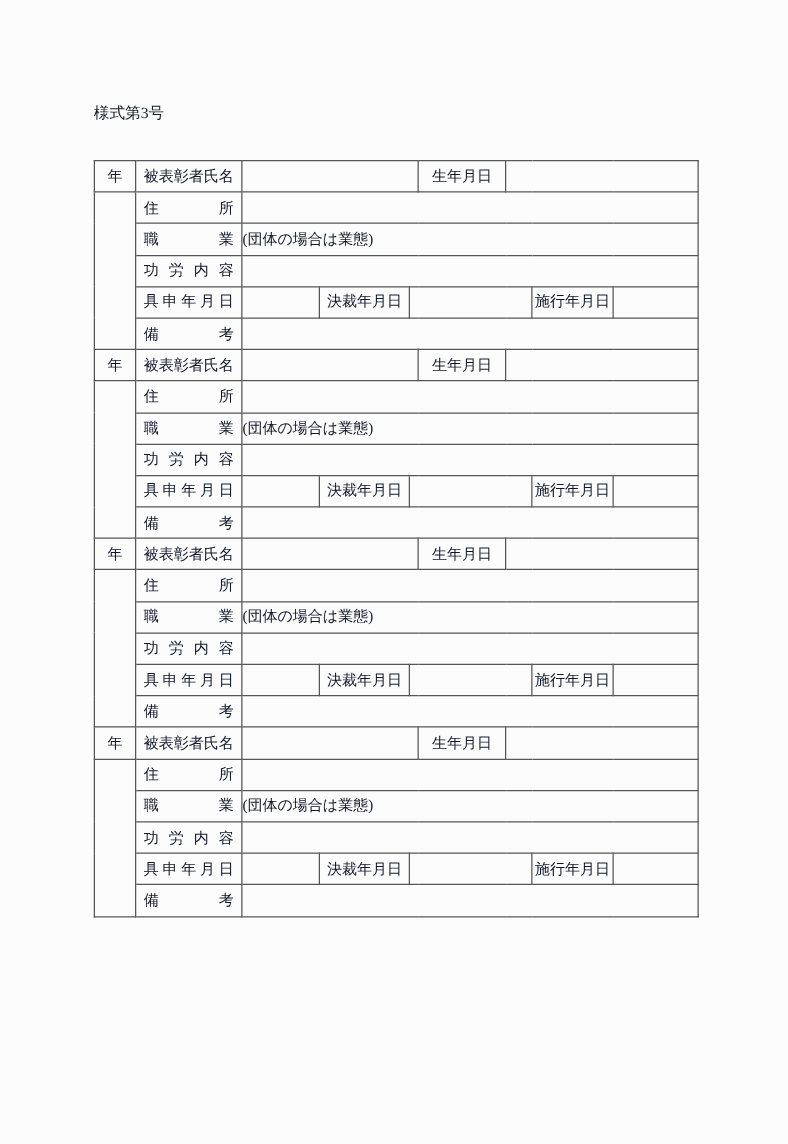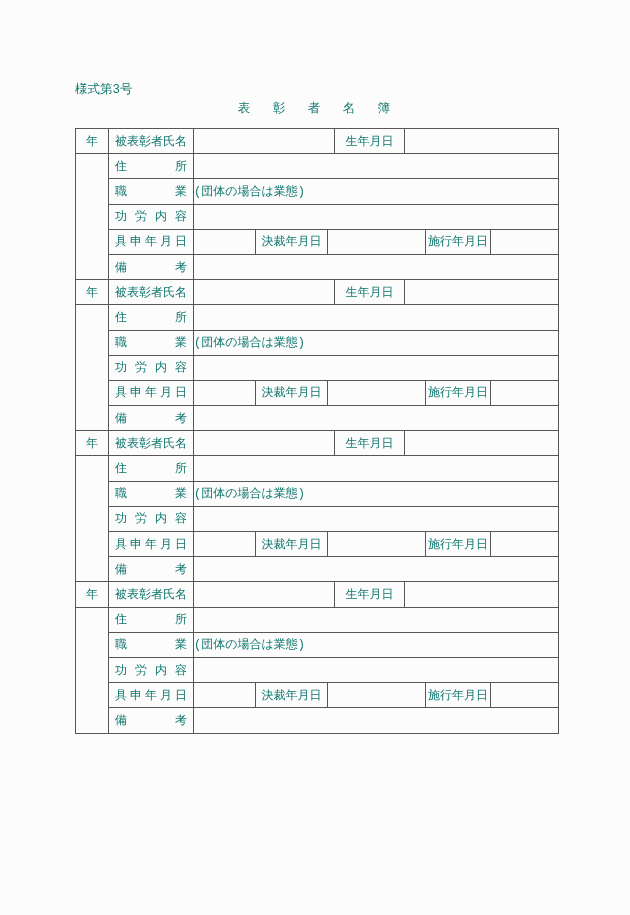--- a/index.html
+++ b/index.html
@@ -5,22 +5,22 @@
   html, body {
     margin: 0;
     padding: 0;
     background: #fcfcfc;
   }
   .page {
     position: relative;
     width: 590px;
     height: 915px;
     background: #fcfcfc;
-    font-family: Liberation Mono, monospace;
-    color: #0f766e;
+    font-family: Liberation Serif, serif;
+    color: #0f172a;
     overflow: hidden;
   }
   .form-number {
     position: absolute;
     left: 75px;
     top: 83px;
     font-size: 12.5px;
     line-height: 15px;
     white-space: nowrap;
   }
@@ -60,21 +60,20 @@
     padding: 0 6px;
   }
   .note-cell { text-align: left; }
 </style>
 </head>
 <body>
 
 <div class="page">
 
   <div class="form-number">様式第3号</div>
-  <div class="doc-title">表　彰　者　名　簿</div>
 
   <table class="roster">
     <colgroup>
       <col style="width:33px">
         <col style="width:85px">
         <col style="width:62px">
       <col style="width:72px">
         <col style="width:7px">
         <col style="width:70px">
       <col style="width:21px">

